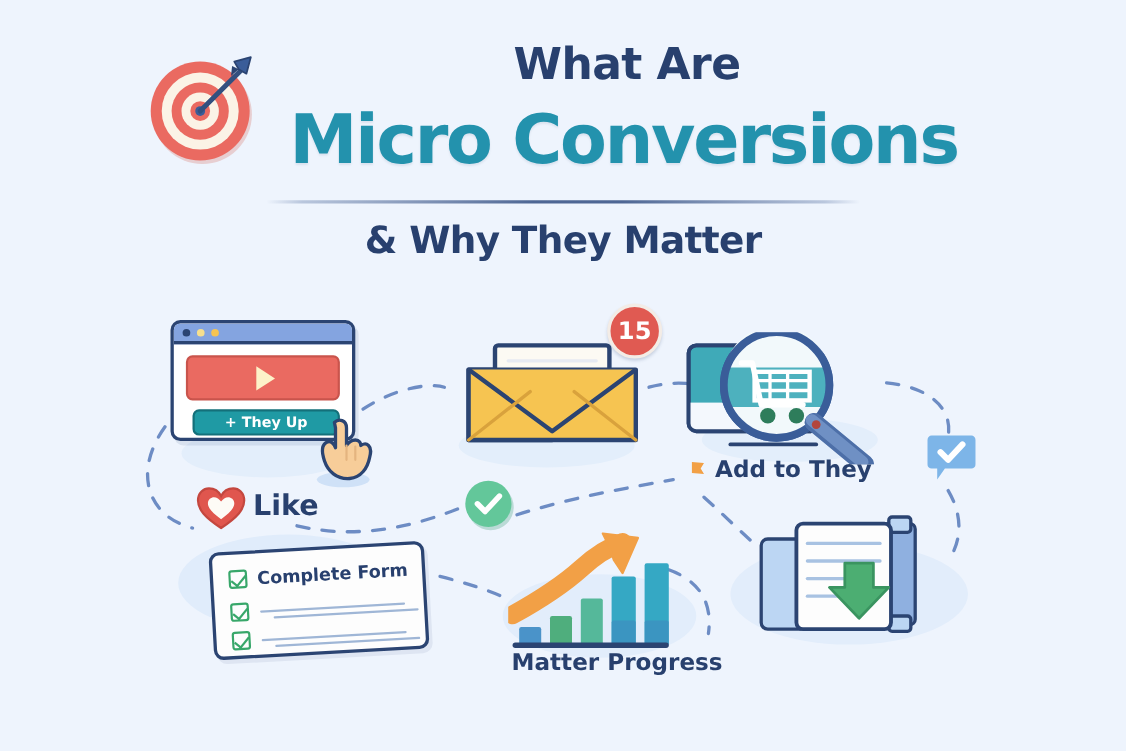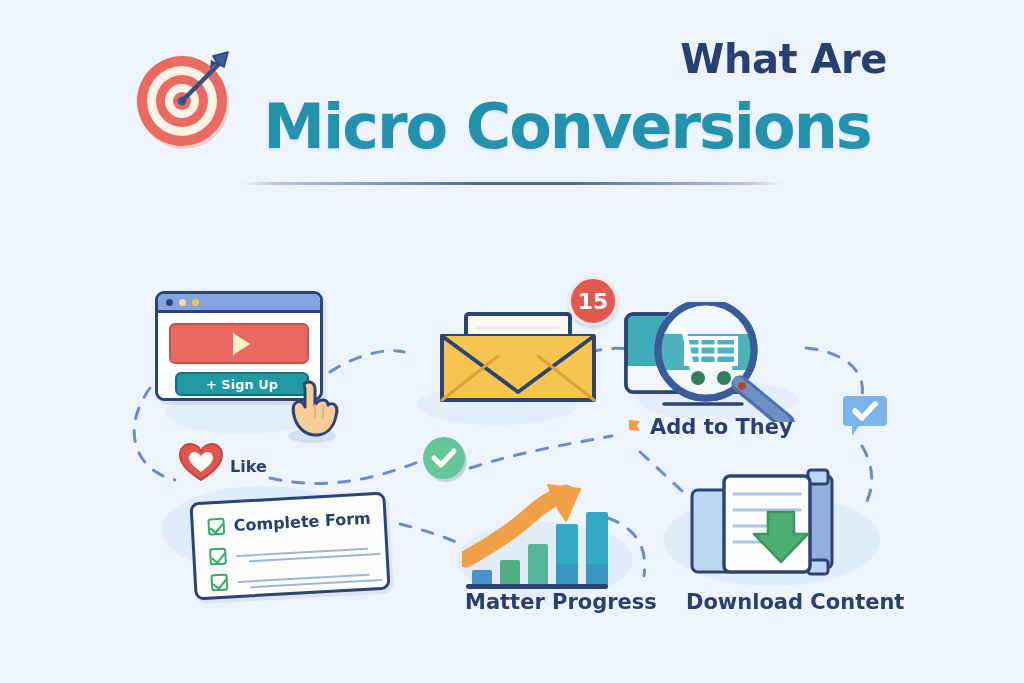--- a/index.html
+++ b/index.html
@@ -28,21 +28,21 @@
   
   #header {
     position: absolute;
     left: 0; top: 38px;
     width: 1024px;
     text-align: center;
   }
   #title-row {
     position: relative;
     display: inline-block;
-    text-align: right;
+    text-align: center;
     padding-left: 0;
   }
   #target-icon {
     position: absolute;
     left: -6px;
     top: 8px;
     width: 104px;
     height: 104px;
   }
   #title-text-block {
@@ -154,21 +154,21 @@
     justify-content: center;
     letter-spacing: 0px;
   }
   #cursor-hand {
     position: absolute;
     left: 282px; top: 378px;
     width: 62px; height: 66px;
   }
 
   
-  #envelope-node { left: 436px; top: 300px; width: 164px; height: 106px; }
+  #envelope-node { left: 420px; top: 300px; width: 164px; height: 106px; }
   #badge-15 {
     position: absolute;
     right: -18px; top: -24px;
     width: 50px; height: 50px;
     border-radius: 50%;
     background: #e05a52;
     border: 3px solid #f3ece6;
     color: #ffffff;
     font-family: "DejaVu Sans", sans-serif;
     font-weight: bold;
@@ -178,21 +178,21 @@
   }
 
   
   #cart-node { left: 622px; top: 302px; width: 190px; height: 120px; }
   #cart-label { position: absolute; left: 650px; top: 415px; font-size: 21px; }
   #flag-marker { position: absolute; left: 627px; top: 419px; width: 15px; height: 16px; }
 
   
   #like-node { left: 178px; top: 440px; width: 110px; height: 44px; }
   #like-heart { position: absolute; left: 0; top: 2px; width: 46px; height: 40px; }
-  #like-label { position: absolute; left: 52px; top: 17px; font-size: 16px; }
+  #like-label { position: absolute; left: 52px; top: 5px; font-size: 26px; }
 
   
   #check-circle {
     left: 423px; top: 437px;
     width: 42px; height: 42px;
     border-radius: 50%;
     background: #63c79a;
     box-shadow: 2px 3px 0 rgba(90,170,140,0.35);
     display: flex; align-items: center; justify-content: center;
   }
@@ -293,20 +293,21 @@
         <path d="M82 10 L97 6 L93 21 L86 17 Z" fill="#3a5d99" stroke="#2b4472" stroke-width="1.6" stroke-linejoin="round"></path>
         <path d="M86 17 L79 23 L80 14 Z" fill="#2b4472"></path>
       </svg>
 
       <div id="title-text-block">
         <p class="t-line1">What Are</p>
         <p class="t-line2">Micro Conversions</p>
       </div>
     </div>
     <div id="title-divider"></div>
+    <p class="t-line3">&amp; Why They Matter</p>
   </div>
 
   <svg id="paths-svg" viewBox="0 0 1024 683">
     <g fill="none" stroke="#6d8cc4" stroke-width="3" stroke-linecap="round" stroke-dasharray="11 12">
       <path d="M150 388 C120 430 135 470 175 480"></path>
       <path d="M330 372 C360 352 392 348 404 352"></path>
       <path d="M590 352 C620 344 646 350 662 362"></path>
       <path d="M806 348 C846 352 866 372 862 396"></path>
       <path d="M270 478 C330 492 382 476 418 462"></path>
       <path d="M470 468 C520 452 568 444 612 436"></path>
@@ -319,21 +320,21 @@
 
   <div class="node" id="browser-card">
     <div id="browser-bar">
       <span class="dot d1"></span>
       <span class="dot d2"></span>
       <span class="dot d3"></span>
     </div>
     <div id="video-box">
       <div id="play-tri"></div>
     </div>
-    <div id="signup-btn">+ Sign Up</div>
+    <div id="signup-btn">+ They Up</div>
   </div>
 
   <svg id="cursor-hand" viewBox="0 0 62 66">
     <ellipse cx="30" cy="58" rx="24" ry="7" fill="#cfe1f7"></ellipse>
     <path d="M22 6 C26 2 33 4 33 11 L33 27 C33 27 36 22 41 22 C45 22 46 25 46 27
              C46 27 50 24 53 27 C56 30 55 34 54 38
              C52 48 46 56 36 57 C24 58 16 50 13 41
              C10 32 11 26 15 24 C19 22 22 26 23 29 L23 11 Z" fill="#f7cd99" stroke="#2b4472" stroke-width="3" stroke-linejoin="round"></path>
     <path d="M33 27 L33 40 M41 28 L41 40" stroke="#e4b47f" stroke-width="2" stroke-linecap="round"></path>
   </svg>
@@ -444,15 +445,14 @@
       <rect x="34" y="8" width="86" height="96" rx="6" fill="#fdfdfd" stroke="#2b4472" stroke-width="3.5"></rect>
       <g stroke="#a8c2e2" stroke-width="3" stroke-linecap="round">
         <line x1="44" y1="26" x2="110" y2="26"></line>
         <line x1="44" y1="42" x2="110" y2="42"></line>
         <line x1="44" y1="58" x2="96" y2="58"></line>
         <line x1="44" y1="74" x2="86" y2="74"></line>
       </g>
       <path d="M78 44 H104 V66 H118 L91 94 L64 66 H78 Z" fill="#4cae72" stroke="#3a9460" stroke-width="2.5" stroke-linejoin="round"></path>
     </svg>
   </div>
-  <div class="node-label" id="download-label">Download Content</div>
 
 </div>
 
 </body></html>

